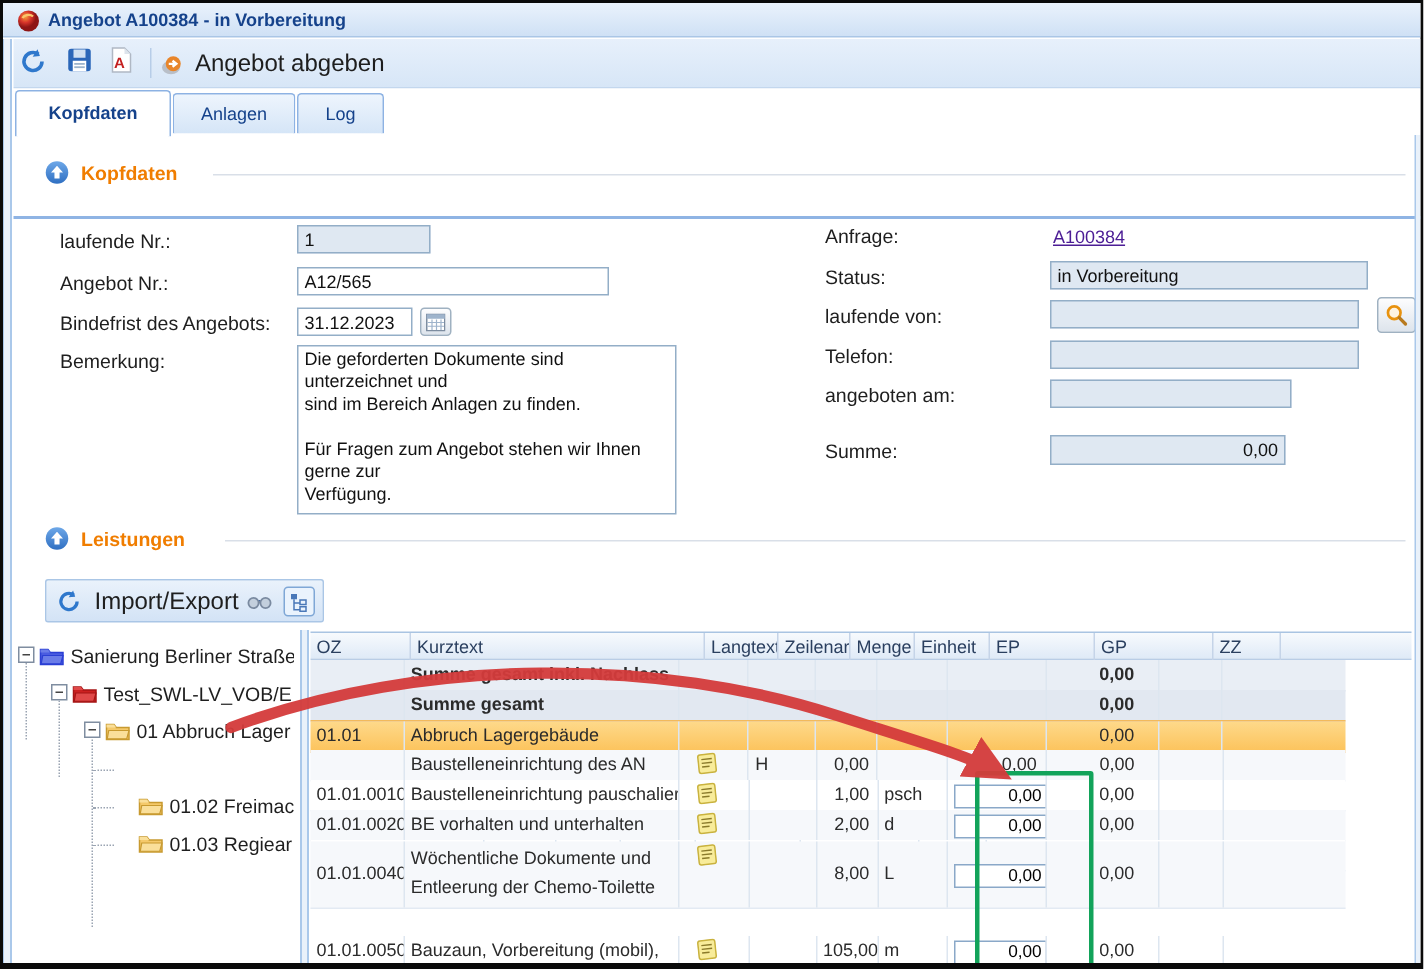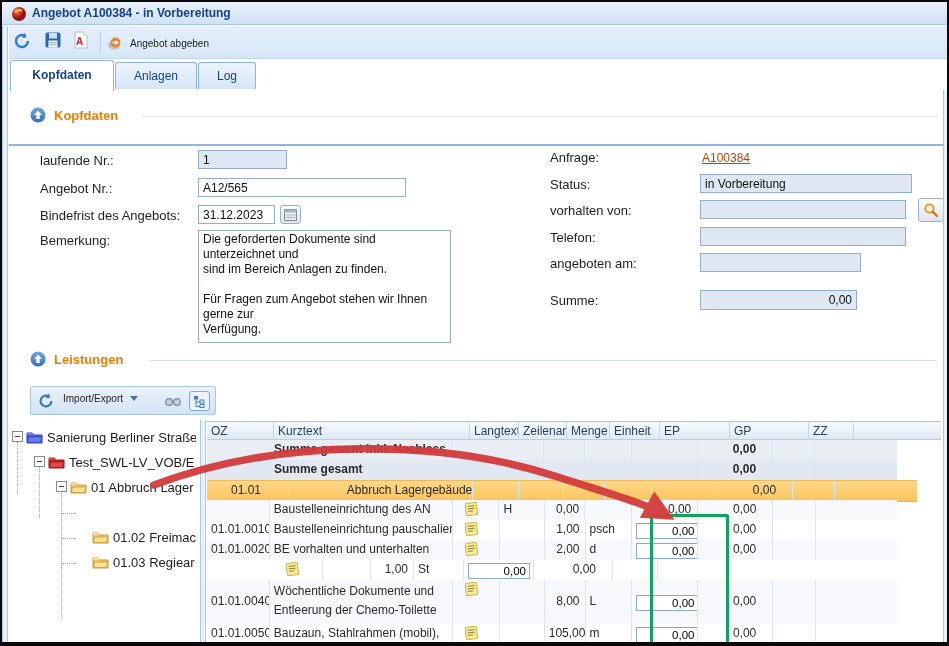--- a/index.html
+++ b/index.html
@@ -18,25 +18,25 @@
   .tab{position:absolute;top:3px;height:26px;border:1px solid #8db2e3;border-bottom:none;border-radius:3px 3px 0 0;
        background:linear-gradient(#eef5fd,#d5e5f7);color:#15428b;font-size:12px;text-align:center;line-height:26px;cursor:pointer;}
   .tab.active{top:1px;height:30px;background:#fff;font-weight:bold;z-index:5;line-height:28px;}
   
   .sect-head{font-size:13px;font-weight:bold;color:#f07d00;}
   .sect-line{height:1px;background:#d9dfe8;}
   .lbl{font-size:13px;color:#1e1e1e;}
   .inp{border:1px solid #93aec7;background:#fff;font-family:"Liberation Sans",sans-serif;font-size:12px;color:#111;padding:1px 4px;box-sizing:border-box;}
   .ro{background:#dfe8f2;}
   .num{text-align:right;}
-  a.lnk{color:#c2410c;font-size:12px;text-decoration:underline;cursor:pointer;}
+  a.lnk{color:#4c1d95;font-size:12px;text-decoration:underline;cursor:pointer;}
   .sqbtn{border:1px solid #9fb1c1;border-radius:3px;background:linear-gradient(#fdfdfe,#dde4ec);cursor:pointer;display:flex;align-items:center;justify-content:center;}
   
   .ltb{background:linear-gradient(#eaf2fb,#d3e3f6);border:1px solid #aac6e6;border-radius:2px;}
-  .ie-label{font-size:10px;color:#1e1e1e;}
+  .ie-label{font-size:16px;color:#1e1e1e;}
   .caret{width:0;height:0;border-left:4px solid transparent;border-right:4px solid transparent;border-top:5px solid #4a6fa5;display:inline-block;}
   
   .tree-item-label{font-size:13px;color:#1e1e1e;white-space:nowrap;overflow:hidden;}
   .tree-sel{background:linear-gradient(#d9e8fa,#b9d4f1);border:1px solid #84aede;border-radius:2px;}
   .expander{width:11px;height:11px;border:1px solid #7f8da0;background:#fff;position:relative;cursor:pointer;}
   .expander::after{content:"";position:absolute;left:2px;right:2px;top:4px;height:1px;background:#444;}
   .conn{position:absolute;border-left:1px dotted #9aa4b2;width:0;}
   .connh{position:absolute;border-top:1px dotted #9aa4b2;height:0;}
   
   .grid-head{display:flex;background:linear-gradient(#f7fafd,#dfeaf7);border-top:1px solid #a9c4e2;border-bottom:1px solid #b9cde6;}
@@ -154,21 +154,21 @@
 
 Für Fragen zum Angebot stehen wir Ihnen gerne zur
 Verfügung.</textarea>
 
   <div class="abs lbl" style="left:548px;top:148px">Anfrage:</div>
   <a class="abs lnk" style="left:700px;top:149px">A100384</a>
 
   <div class="abs lbl" style="left:548px;top:175px">Status:</div>
   <input class="abs inp ro" style="left: 698px; top: 172px; width: 212px; height: 19px;" value="in Vorbereitung">
 
-  <div class="abs lbl" style="left:548px;top:201px">vorhalten von:</div>
+  <div class="abs lbl" style="left:548px;top:201px">laufende von:</div>
   <input class="abs inp ro" style="left: 698px; top: 198px; width: 206px; height: 19px;" value="">
   <div class="abs sqbtn" style="left:916px;top:196px;width:26px;height:24px">
     <svg width="16" height="16" viewBox="0 0 16 16">
       <circle cx="6.5" cy="6.5" r="4.2" fill="#fdf3e2" stroke="#e8920f" stroke-width="1.8"></circle>
       <line x1="9.8" y1="9.8" x2="14" y2="14" stroke="#b87a1e" stroke-width="2.2" stroke-linecap="round"></line>
     </svg>
   </div>
 
   <div class="abs lbl" style="left:548px;top:228px">Telefon:</div>
   <input class="abs inp ro" style="left: 698px; top: 225px; width: 206px; height: 19px;" value="">
@@ -294,23 +294,23 @@
         <div class="tcell bold" style="width: 196px;">Summe gesamt</div>
         <div class="tcell" style="width: 49px;"></div>
         <div class="tcell" style="width: 48px;"></div>
         <div class="tcell" style="width: 43px; text-align: right; padding-right: 5px;"></div>
         <div class="tcell" style="width: 50px;"></div>
         <div class="tcell" style="width: 70px;"></div>
         <div class="tcell bold" style="width: 79px; text-align: right; padding-right: 16px;">0,00</div>
         <div class="tcell" style="width: 45px;"></div>
         <div class="tcell" style="width: 87px; border-right: none;"></div>
       </div>
-      <div class="trow row-sel" style="top: 478px; height: 20px; padding-left: 20px;">
+      <div class="trow row-sel" style="top: 478px; height: 20px;">
         <div class="tcell" style="width: 67px;">01.01</div>
-        <div class="tcell" style="width: 196px; text-align: right;">Abbruch Lagergebäude</div>
+        <div class="tcell" style="width: 196px;">Abbruch Lagergebäude</div>
         <div class="tcell" style="width: 49px;"></div>
         <div class="tcell" style="width: 48px;"></div>
         <div class="tcell" style="width: 43px; text-align: right; padding-right: 5px;"></div>
         <div class="tcell" style="width: 50px;"></div>
         <div class="tcell" style="width: 70px;"></div>
         <div class="tcell" style="width: 79px; text-align: right; padding-right: 16px;">0,00</div>
         <div class="tcell" style="width: 45px;"></div>
         <div class="tcell" style="width: 87px; border-right: none;"></div>
       </div>
       <div class="trow row-a" style="top: 498px; height: 20px;">
@@ -375,21 +375,21 @@
         <div class="tcell" style="width: 48px;"></div>
         <div class="tcell" style="width: 43px; text-align: right; padding-right: 5px;">1,00</div>
         <div class="tcell" style="width: 50px;">St</div>
         <div class="tcell" style="width: 70px;">
           <input class="ep-input" value="0,00" style="">
         </div>
         <div class="tcell" style="width: 79px; text-align: right; padding-right: 16px;">0,00</div>
         <div class="tcell" style="width: 45px;"></div>
         <div class="tcell" style="width: 87px; border-right: none;"></div>
       </div>
-      <div class="trow row-a" style="top: 578px; height: 44px;">
+      <div class="trow row-a" style="top: 559px; height: 44px;">
         <div class="tcell" style="width: 67px; white-space: normal; padding-top: 14px;">01.01.0040</div>
         <div class="tcell" style="width: 196px; white-space: normal;">
           <div style="line-height: 19px;">Wöchentliche Dokumente und</div>
           <div style="line-height: 19px;">Entleerung der Chemo-Toilette</div>
         </div>
         <div class="tcell" style="width: 49px; white-space: normal; padding-left: 12px;"><span class="noteicon">
         <svg width="13" height="14" viewBox="0 0 13 14">
           <rect x="0.8" y="0.8" width="11.4" height="12.4" rx="1.5" fill="#f8ec9a" stroke="#c9b23e"></rect>
           <path d="M3 4h7 M3 6.5h7 M3 9h5" stroke="#8a7a2a" stroke-width="0.9"></path>
         </svg></span></div>
@@ -398,21 +398,21 @@
         <div class="tcell" style="width: 50px; white-space: normal; padding-top: 14px;">L</div>
         <div class="tcell" style="width: 70px; white-space: normal;">
           <input class="ep-input" value="0,00" style="margin-top: 13px;">
         </div>
         <div class="tcell" style="width: 79px; white-space: normal; text-align: right; padding-right: 16px; padding-top: 14px;">0,00</div>
         <div class="tcell" style="width: 45px; white-space: normal; padding-top: 14px;"></div>
         <div class="tcell" style="width: 87px; white-space: normal; border-right: none;"></div>
       </div>
       <div class="trow row-b" style="top: 622px; height: 22px;">
         <div class="tcell" style="width: 67px;">01.01.0050</div>
-        <div class="tcell" style="width: 196px;">Bauzaun, Stahlrahmen (mobil),</div>
+        <div class="tcell" style="width: 196px;">Bauzaun, Vorbereitung (mobil),</div>
         <div class="tcell" style="width: 49px; padding-left: 12px;"><span class="noteicon">
         <svg width="13" height="14" viewBox="0 0 13 14">
           <rect x="0.8" y="0.8" width="11.4" height="12.4" rx="1.5" fill="#f8ec9a" stroke="#c9b23e"></rect>
           <path d="M3 4h7 M3 6.5h7 M3 9h5" stroke="#8a7a2a" stroke-width="0.9"></path>
         </svg></span></div>
         <div class="tcell" style="width: 48px;"></div>
         <div class="tcell" style="width: 43px; text-align: right; padding-right: 5px;">105,00</div>
         <div class="tcell" style="width: 50px;">m</div>
         <div class="tcell" style="width: 70px;">
           <input class="ep-input" value="0,00" style="">

